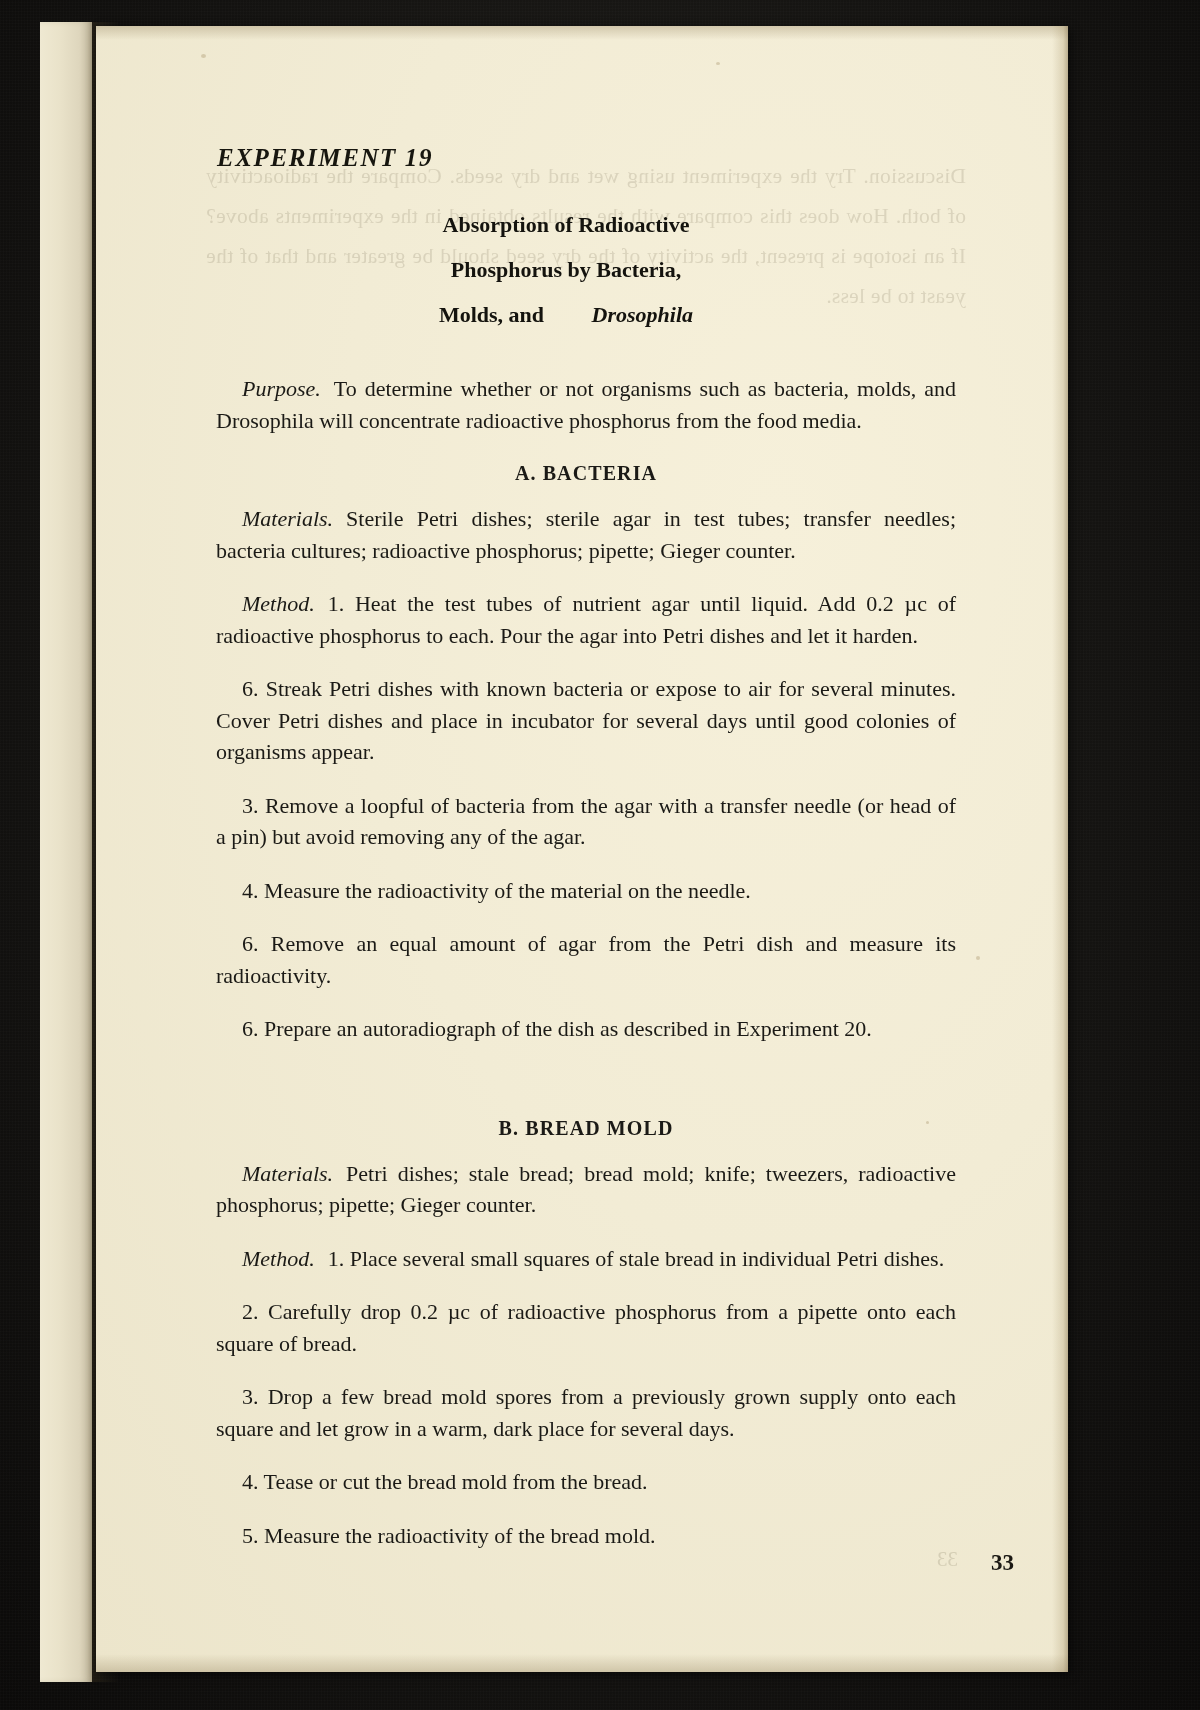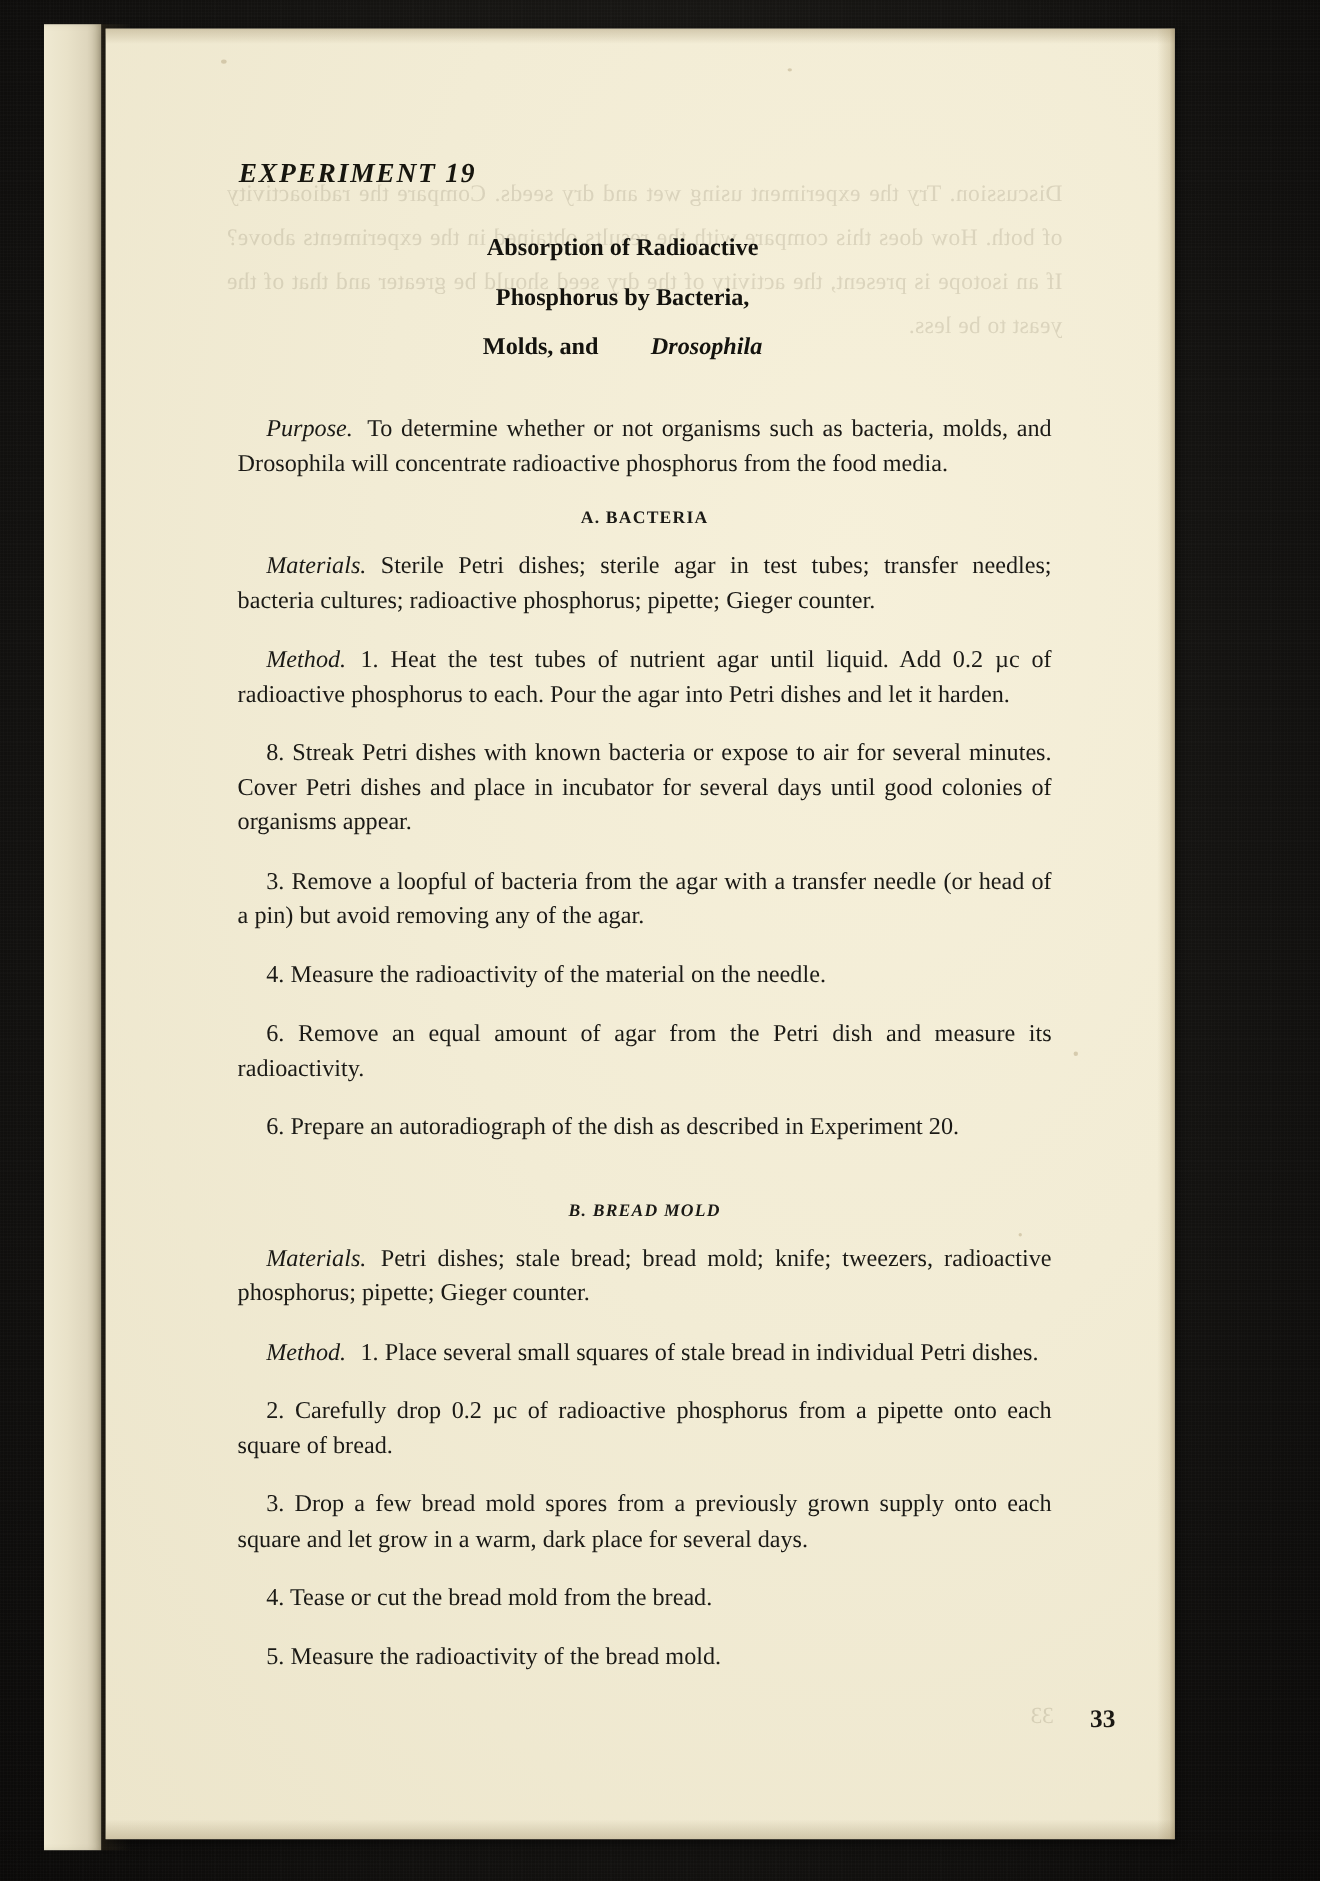--- a/index.html
+++ b/index.html
@@ -132,26 +132,26 @@
     text-align: justify;
     margin-top: 12px;
     text-indent: 26px;
   }
   .para.first { margin-top: 36px; }
   .lead { font-style: italic; }
 
   .section-head {
     text-align: center;
     font-weight: bold;
-    font-size: 16px;
+    font-size: 20px;
     letter-spacing: 1.1px;
     margin-top: 26px;
     margin-bottom: 18px;
   }
-  .section-head.b { margin-top: 52px; font-style: italic; }
+  .section-head.b { margin-top: 72px; }
 
   .sp { display: inline-block; width: 13px; }
 
   .page-number {
     position: absolute;
     right: 54px;
     bottom: 96px;
     font-size: 23px;
     font-weight: bold;
     color: #1a1813;
@@ -195,21 +195,21 @@
       <div><span>Molds, and </span><span class="ital">Drosophila</span></div>
     </div>
 
     <p class="para first"><span class="lead">Purpose.</span><span class="sp"></span><span>To determine whether or not organisms such as bacteria, molds, and Drosophila will concentrate radioactive phosphorus from the food media.</span></p>
 
     <div class="section-head">A. BACTERIA</div>
 
     <p class="para"><span class="lead">Materials.</span><span class="sp"></span><span>Sterile Petri dishes; sterile agar in test tubes; transfer needles; bacteria cultures; radioactive phosphorus; pipette; Gieger counter.</span></p>
 
     <p class="para"><span class="lead">Method.</span><span class="sp"></span><span>1. Heat the test tubes of nutrient agar until liquid.   Add 0.2 µc of radioactive phosphorus to each.   Pour the agar into Petri dishes and let it harden.</span></p>
-    <p class="para">8. Streak Petri dishes with known bacteria or expose to air for several minutes.   Cover Petri dishes and place in incubator for several days until good colonies of organisms appear.</p>
+    <p class="para">6. Streak Petri dishes with known bacteria or expose to air for several minutes.   Cover Petri dishes and place in incubator for several days until good colonies of organisms appear.</p>
     <p class="para">3. Remove a loopful of bacteria from the agar with a transfer needle (or head of a pin) but avoid removing any of the agar.</p>
     <p class="para">4. Measure the radioactivity of the material on the needle.</p>
     <p class="para">6. Remove an equal amount of agar from the Petri dish and measure its radioactivity.</p>
     <p class="para">6. Prepare an autoradiograph of the dish as described in Experiment 20.</p>
 
 
     <div class="section-head b">B. BREAD MOLD</div>
 
     <p class="para"><span class="lead">Materials.</span><span class="sp"></span><span>Petri dishes; stale bread; bread mold; knife; tweezers, radioactive phosphorus; pipette; Gieger counter.</span></p>
 

